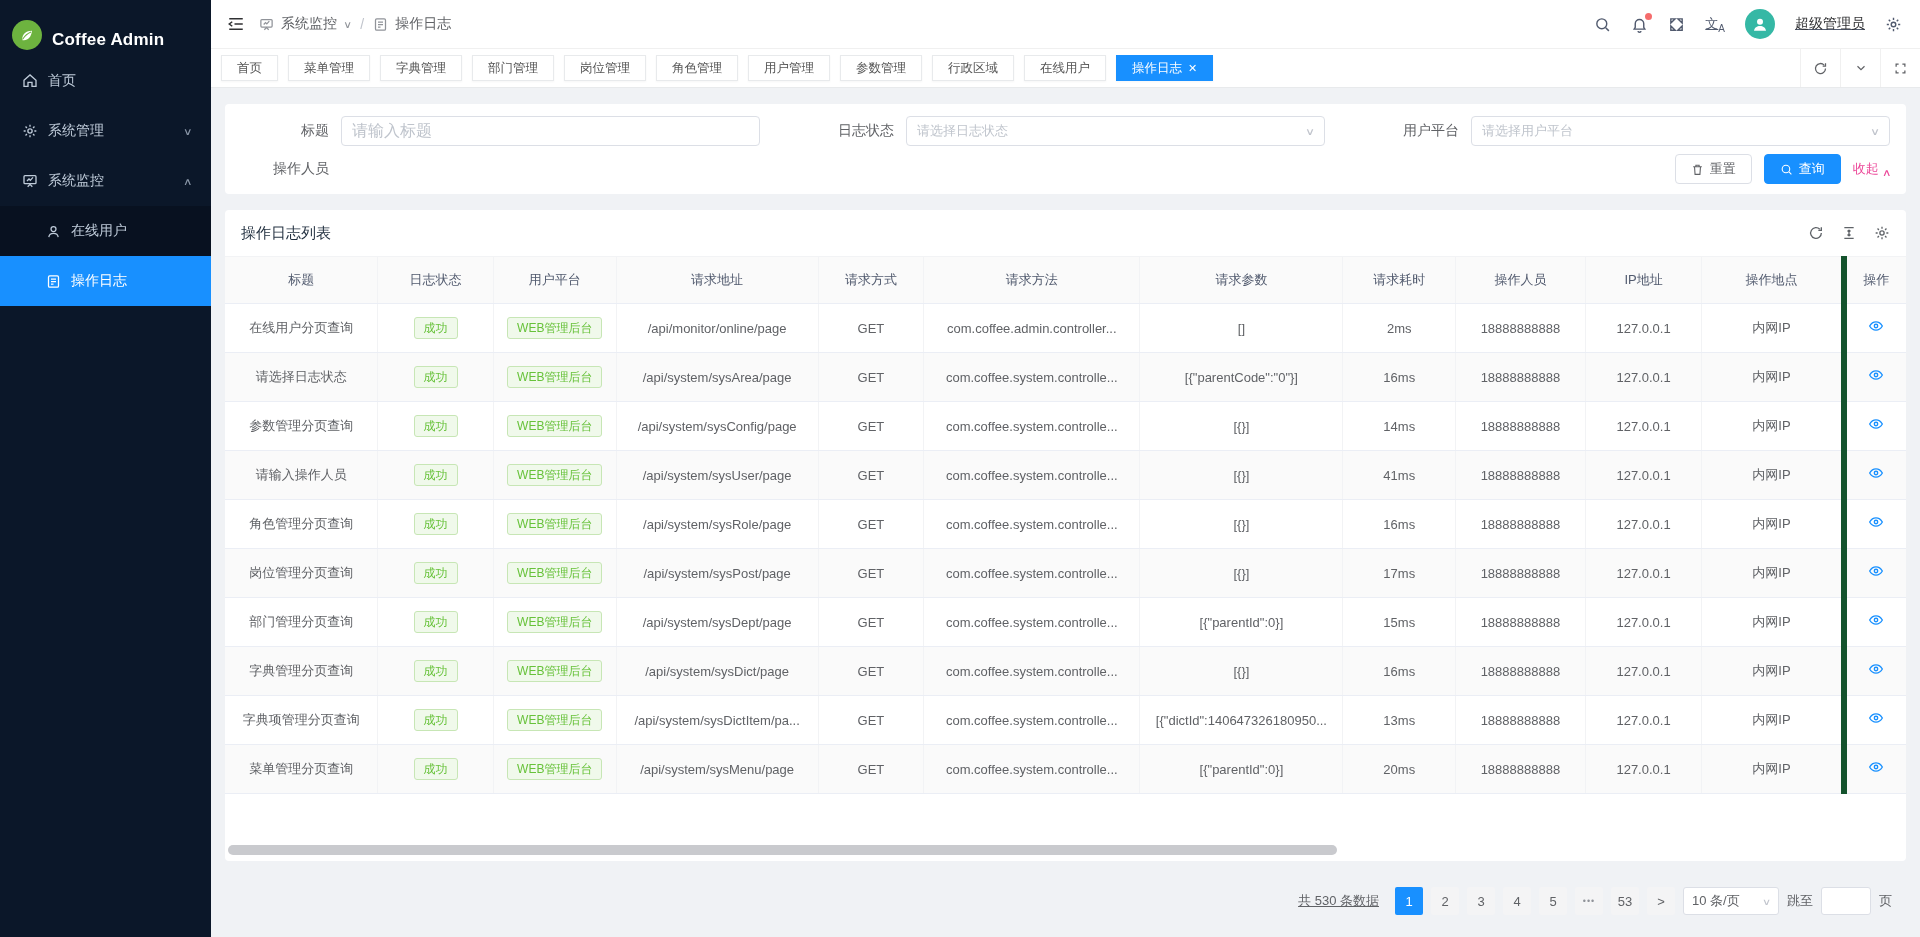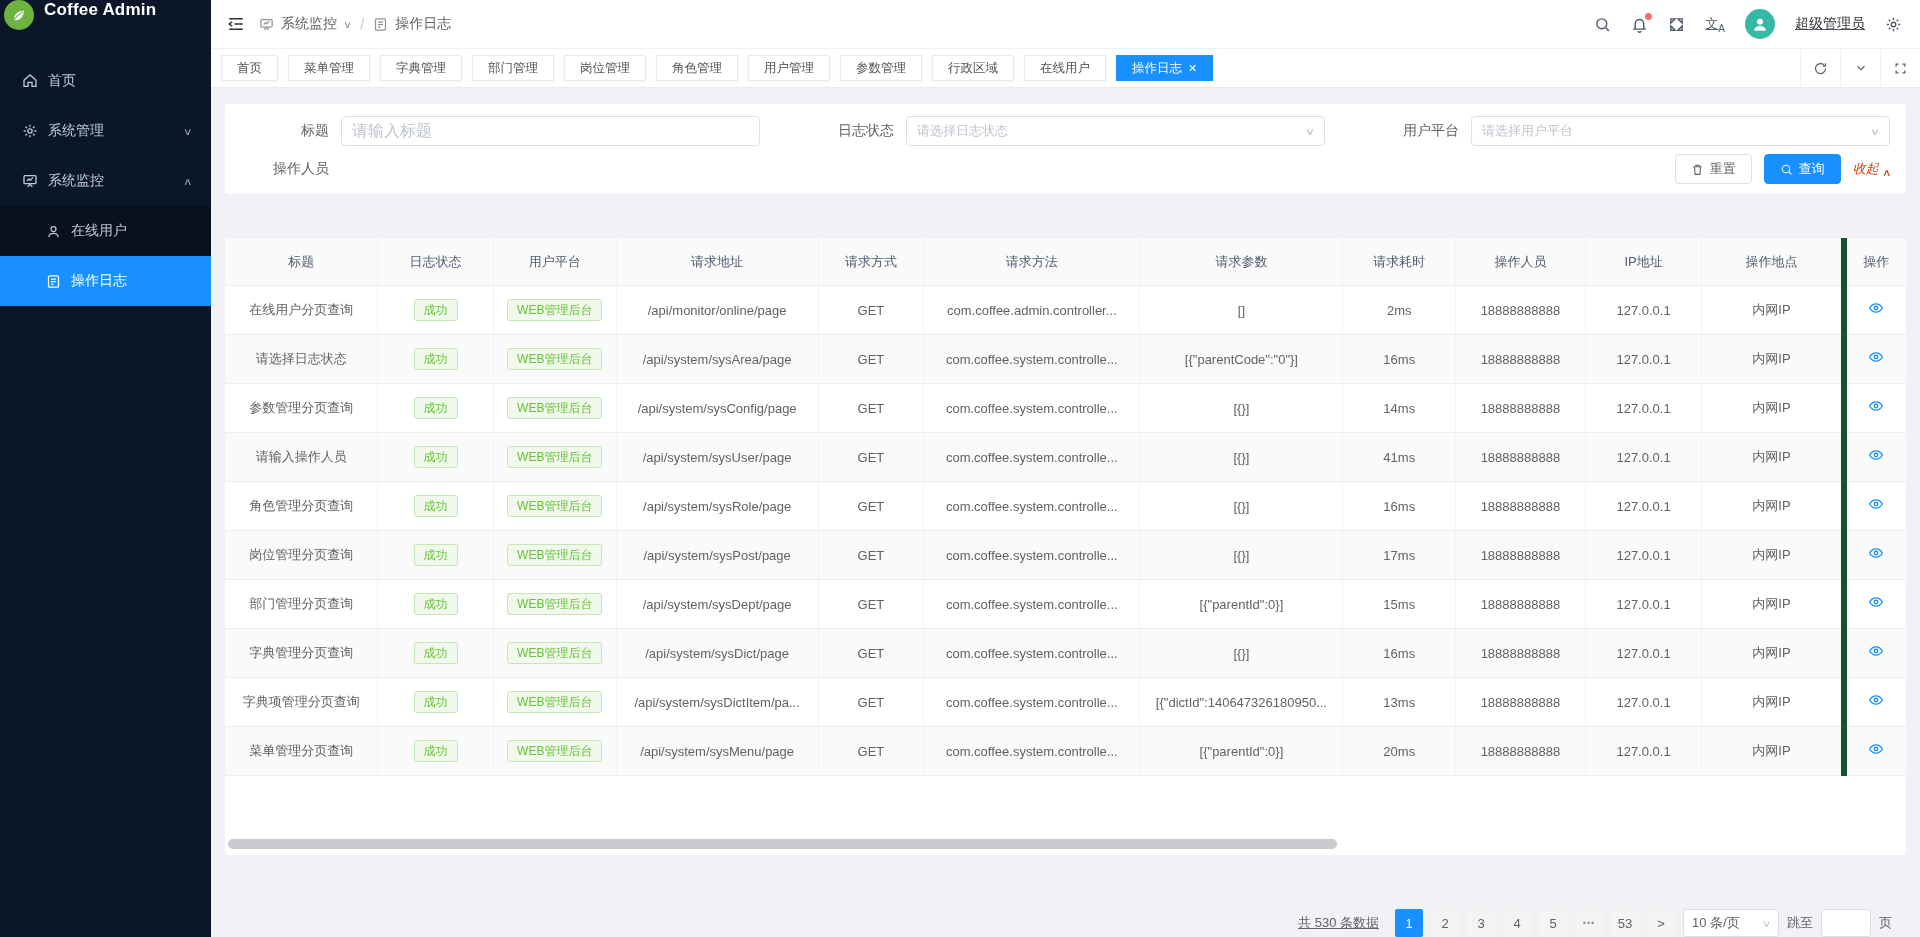--- a/index.html
+++ b/index.html
@@ -2,21 +2,21 @@
 <html><head>
 <meta charset="utf-8">
 <style>
   * { margin:0; padding:0; box-sizing:border-box; }
   html,body { width:1920px; height:937px; overflow:hidden; font-family:"Liberation Sans","DejaVu Sans",sans-serif; background:#f0f2f5; color:#303133; }
   .app { display:flex; width:100%; height:100%; }
   svg { display:block; }
 
   
   .sidebar { width:211px; min-width:211px; height:100%; background:#0b1729; color:#bfcbd9; display:flex; flex-direction:column; }
-  .logo { height:50px; display:flex; align-items:flex-start; padding-left:4px; gap:10px; }
+  .logo { height:50px; display:flex; align-items:flex-end; padding-left:4px; gap:10px;margin-left:8px; }
   .logo-badge { width:30px; height:30px; border-radius:50%; background:#6db33f; display:flex; align-items:center; justify-content:center; }
   .logo-title { color:#fff; font-weight:bold; font-size:17px; letter-spacing:.2px; }
   .menu { flex:1; margin-top:6px; }
   .menu-item { height:50px; display:flex; align-items:center; gap:10px; padding:0 20px 0 22px; font-size:14px; cursor:pointer; }
   .menu-item .mi-label { flex:1; }
   .menu-item svg { stroke:#bfcbd9; }
   .chev { font-size:10px; color:#8a97a8; transform:scale(1.3,1); }
   .submenu { background:#081120; }
   .submenu .menu-item { padding-left:46px; }
   .submenu .menu-item.active { background:#1890ff; color:#fff; }
@@ -43,37 +43,37 @@
   .tabbar { height:39px; background:#fff; border-bottom:1px solid #e8eaec; display:flex; align-items:center; padding-left:10px; }
   .tabs { display:flex; align-items:center; gap:10px; flex:1; }
   .tab { height:26px; padding:0 15px; background:#fff; border:1px solid #e8eaec; box-shadow:0 1px 2px rgba(0,0,0,.04); display:flex; align-items:center; gap:6px; font-size:12.5px; color:#555; cursor:pointer; white-space:nowrap; }
   .tab .close { display:none; font-size:11px; line-height:1; }
   .tab.active { background:#1890ff; border-color:#1890ff; color:#fff; }
   .tab.active .close { display:inline; }
   .tab-tools { display:flex; align-items:stretch; height:100%; }
   .tab-tool { width:40px; display:flex; align-items:center; justify-content:center; border-left:1px solid #f0f0f0; color:#606266; cursor:pointer; }
 
   
-  .content { flex:1; padding:16px 14px 0 14px; display:flex; flex-direction:column; min-height:0;gap:28px; }
+  .content { flex:1; padding:16px 14px 0 14px; display:flex; flex-direction:column; min-height:0; }
   .card { background:#fff; border-radius:4px; }
 
   
   .search-card { padding:12px 16px 10px 16px; }
   .form-grid { display:grid; grid-template-columns:1fr 1fr 1fr; column-gap:46px; row-gap:8px; }
   .field { display:flex; align-items:center; }
   .field label { width:88px; text-align:right; font-size:14px; color:#606266; margin-right:12px; white-space:nowrap; }
   .control { flex:1; height:30px; border:1px solid #dcdfe6; border-radius:4px; background:#fff; display:flex; align-items:center; padding:0 10px; font-size:13px; }
   .control input { border:none; outline:none; width:100%; font-size:16px; color:#303133; font-family:inherit; background:transparent; }
   .control input::placeholder { color:#bfc4cc; }
   .select .ph { color:#bfc4cc; flex:1; }
   .select .arrow { color:#c0c4cc; font-size:11px; transform:scale(1.25,0.9); }
   .form-actions { grid-column:3; display:flex; align-items:center; justify-content:flex-end; gap:12px; }
   .btn { height:30px; display:inline-flex; align-items:center; gap:6px; padding:0 15px; border-radius:4px; font-size:13px; cursor:pointer; border:1px solid #dcdfe6; background:#fff; color:#606266; }
   .btn.primary { background:#1890ff; border-color:#1890ff; color:#fff; }
-  .link-collapse { color:#c2410c; font-size:13px; display:inline-flex; align-items:flex-end; gap:4px; cursor:pointer; white-space:nowrap;font-style:italic; }
+  .link-collapse { color:#ec4899; font-size:13px; display:inline-flex; align-items:flex-end; gap:4px; cursor:pointer; white-space:nowrap; }
   .link-collapse .cv { font-size:10px; transform:scale(1.3,1); }
 
   
   .table-card { margin-top:16px; height:651px; display:flex; flex-direction:column; overflow:hidden; }
   .table-head { height:46px; display:flex; align-items:center; padding:0 16px; }
   .table-title { font-size:15px; color:#1f2d3d; }
   .table-tools { margin-left:auto; display:flex; align-items:center; gap:17px; color:#5f6368; }
   table { width:100%; border-collapse:collapse; table-layout:fixed; font-size:13px; }
   th, td { text-align:center; padding:0 8px; border-bottom:1px solid #ebeef5; border-right:1px solid #f2f3f5; overflow:hidden; white-space:nowrap; text-overflow:ellipsis; }
   th:last-child, td:last-child { border-right:none; }
@@ -325,20 +325,42 @@
             </button>
             <span class="link-collapse">
               <span>收起</span>
               <span class="cv">∧</span>
             </span>
           </div>
         </div>
       </section>
 
       <section class="card table-card">
+        <div class="table-head">
+          <span class="table-title">操作日志列表</span>
+          <div class="table-tools">
+            <span>
+              <svg width="16" height="16" viewBox="0 0 24 24" fill="none" stroke="currentColor" stroke-width="2">
+                  <path d="M20 12a8 8 0 1 1-2.2-5.5"></path>
+                  <path d="M20 3.5V8h-4.5"></path>
+                </svg>
+            </span>
+            <span>
+              <svg width="16" height="16" viewBox="0 0 24 24" fill="none" stroke="currentColor" stroke-width="2">
+                  <path d="M5 4h14M5 20h14M12 7.5v9M12 7.5 9.8 9.7M12 7.5l2.2 2.2M12 16.5l-2.2-2.2M12 16.5l2.2-2.2"></path>
+                </svg>
+            </span>
+            <span>
+              <svg width="16" height="16" viewBox="0 0 24 24" fill="none" stroke="currentColor" stroke-width="2">
+                  <circle cx="12" cy="12" r="3.2"></circle>
+                  <path d="M12 2.5v3M12 18.5v3M2.5 12h3M18.5 12h3M5.3 5.3l2.1 2.1M16.6 16.6l2.1 2.1M18.7 5.3l-2.1 2.1M7.4 16.6l-2.1 2.1"></path>
+                </svg>
+            </span>
+          </div>
+        </div>
 
         <table>
           <colgroup>
             <col style="width:152px">
               <col style="width:115px">
               <col style="width:122px">
               <col style="width:201px">
             <col style="width:105px">
               <col style="width:215px">
               <col style="width:202px">

